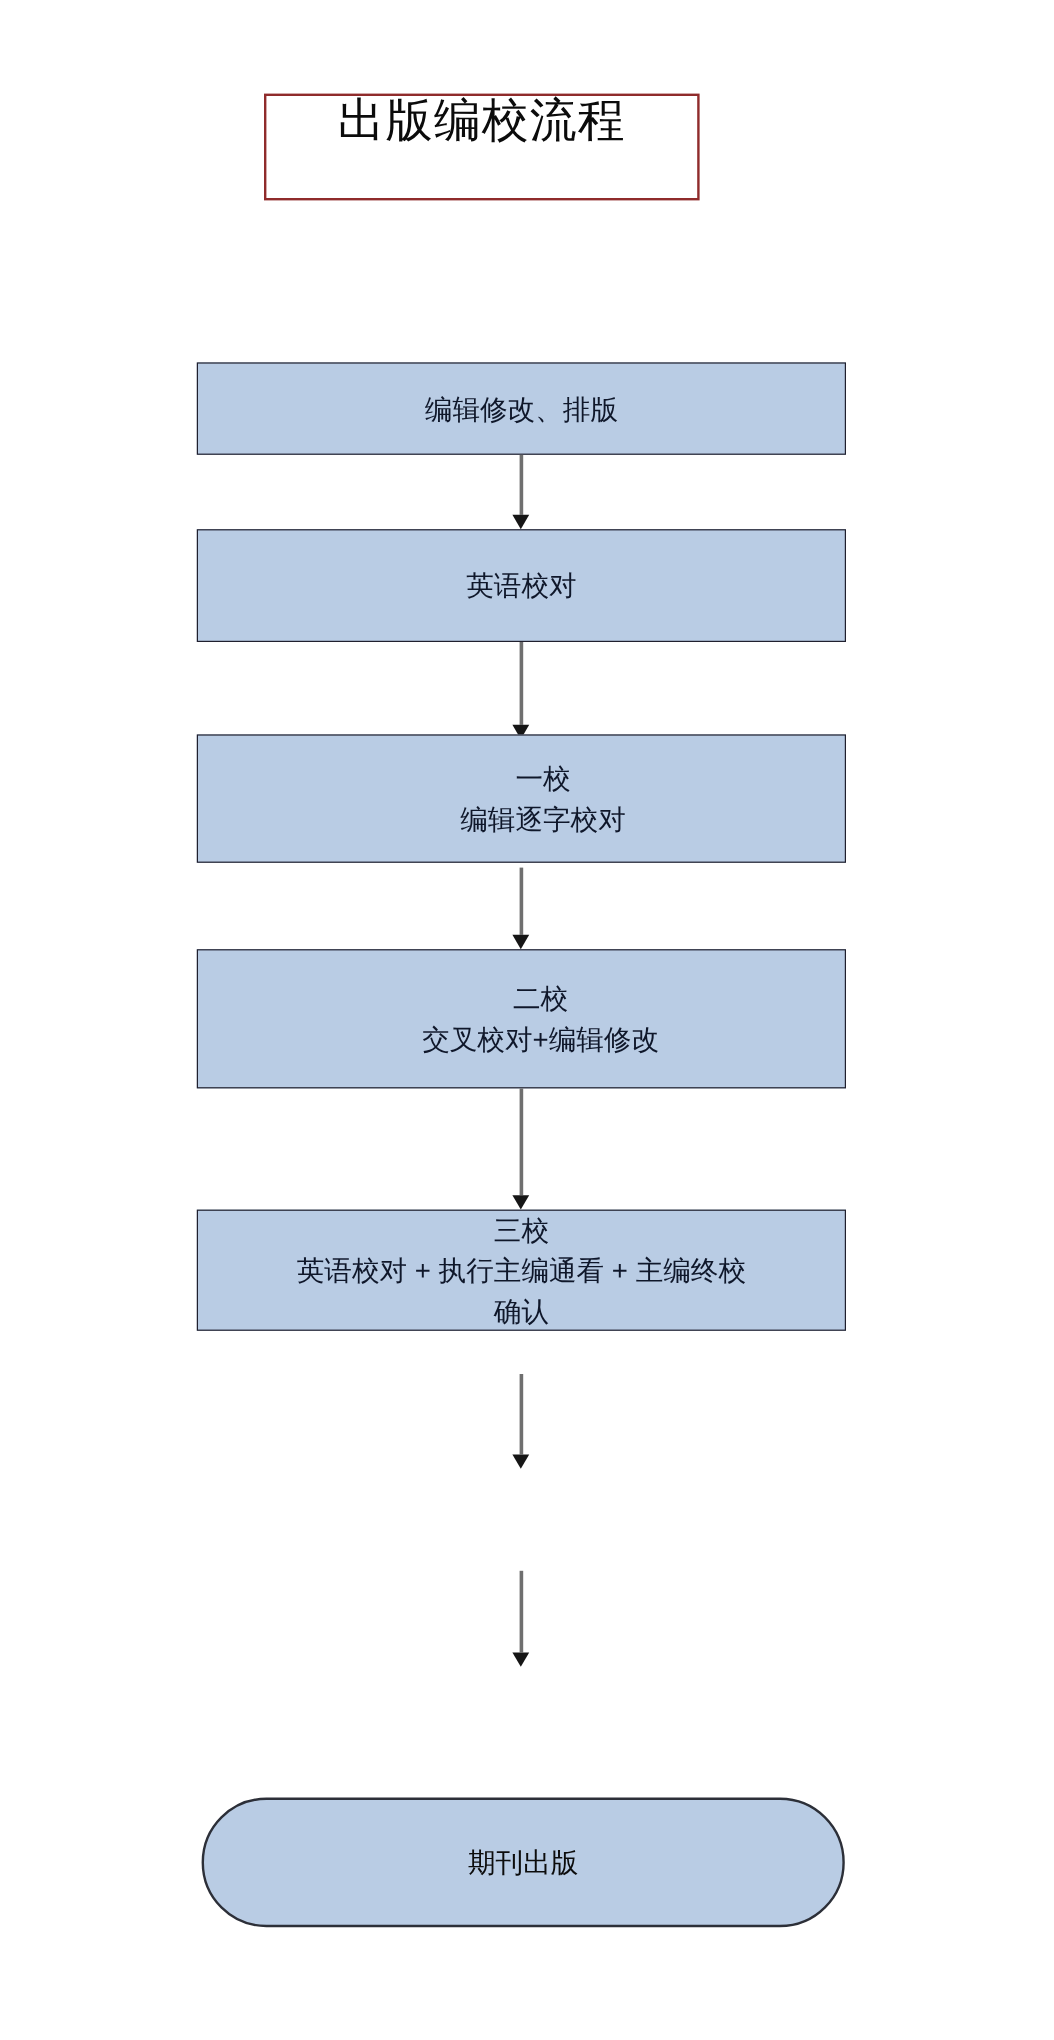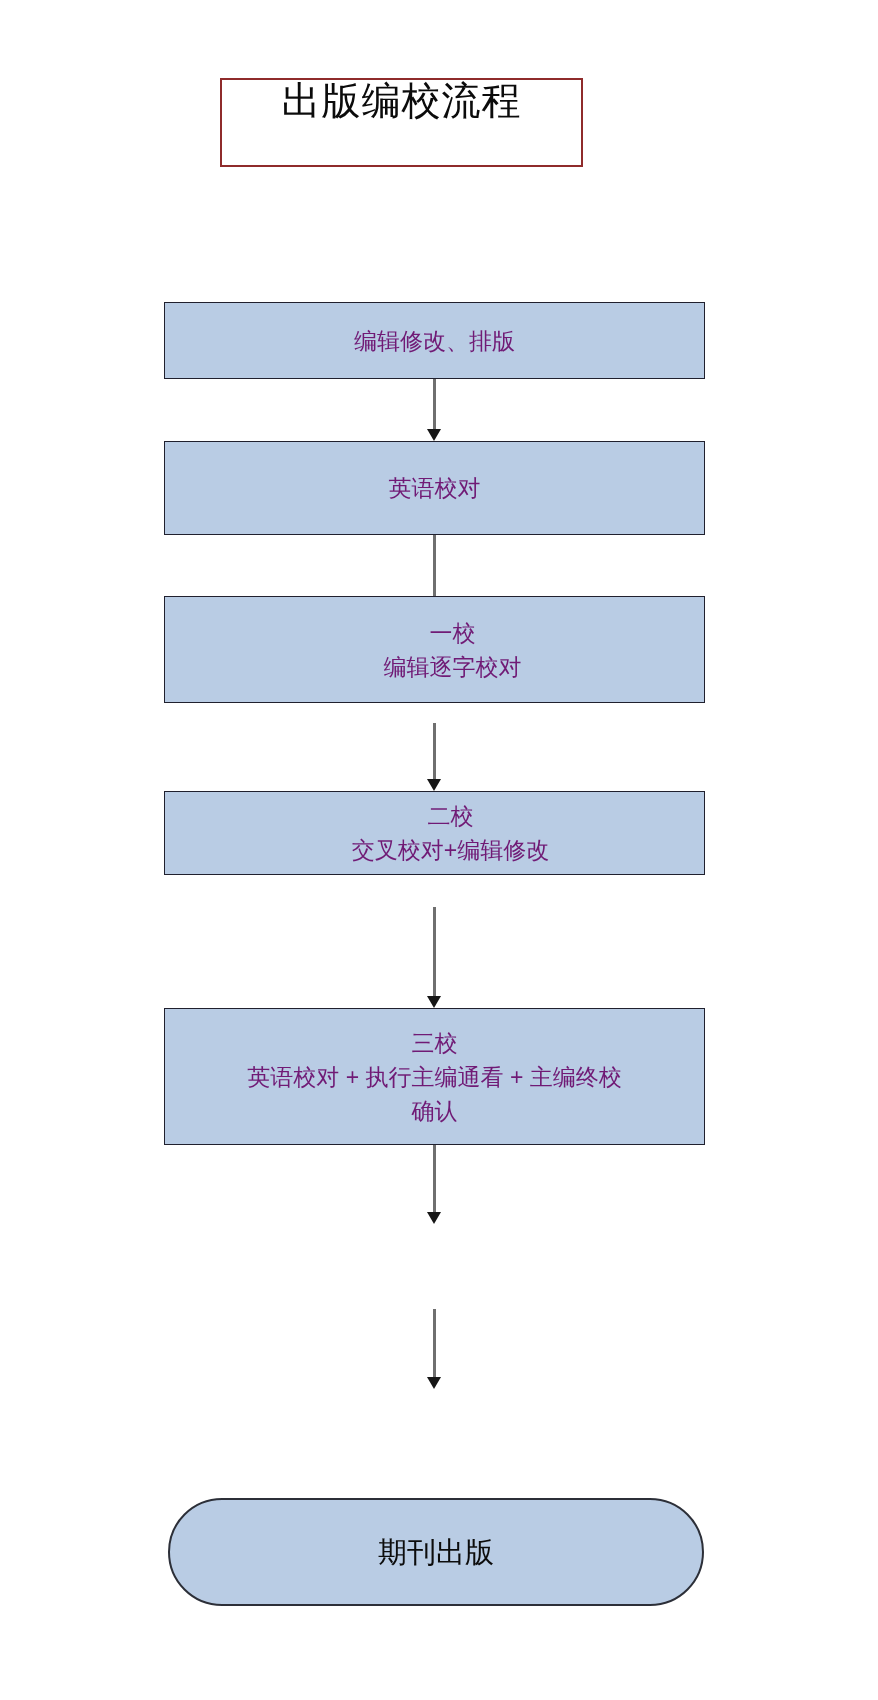--- a/index.html
+++ b/index.html
@@ -57,50 +57,50 @@
     box-sizing: border-box;
     display: flex;
     flex-direction: column;
     align-items: center;
     justify-content: center;
     text-align: center;
   }
   .node .line {
     font-size: 23px;
     line-height: 34px;
-    color: #701a75;
+    color: #0f172a;
     white-space: nowrap;
     padding: 0 6px;
   }
 
   
   .node-1 { top: 302px;  height: 77px;  }
   .node-2 { top: 441px;  height: 94px;  }
-  .node-3 { top: 596px;  height: 107px; padding-left: 36px; }
-  .node-4 { top: 791px;  height: 84px; padding-left: 32px; }
-  .node-5 { top: 1008px; height: 137px; }
+  .node-3 { top: 612px;  height: 107px; padding-left: 36px; }
+  .node-4 { top: 791px;  height: 116px; padding-left: 32px; }
+  .node-5 { top: 1008px; height: 101px; }
   .node-6 { top: 1224px; height: 85px;  }
 
   
   .terminator {
     position: absolute;
     left: 168px;
     top: 1498px;
     width: 536px;
     height: 108px;
     background: #b9cce4;
     border: 2.2px solid #2c2f38;
     border-radius: 54px / 54px;
     box-sizing: border-box;
     display: flex;
     align-items: center;
     justify-content: center;
   }
   .terminator .line {
-    font-size: 29px;
+    font-size: 23px;
     line-height: 32px;
     color: #0c0c0c;
     white-space: nowrap;
   }
 
   
   .arrow {
     position: absolute;
     left: 426px;
     width: 16px;

